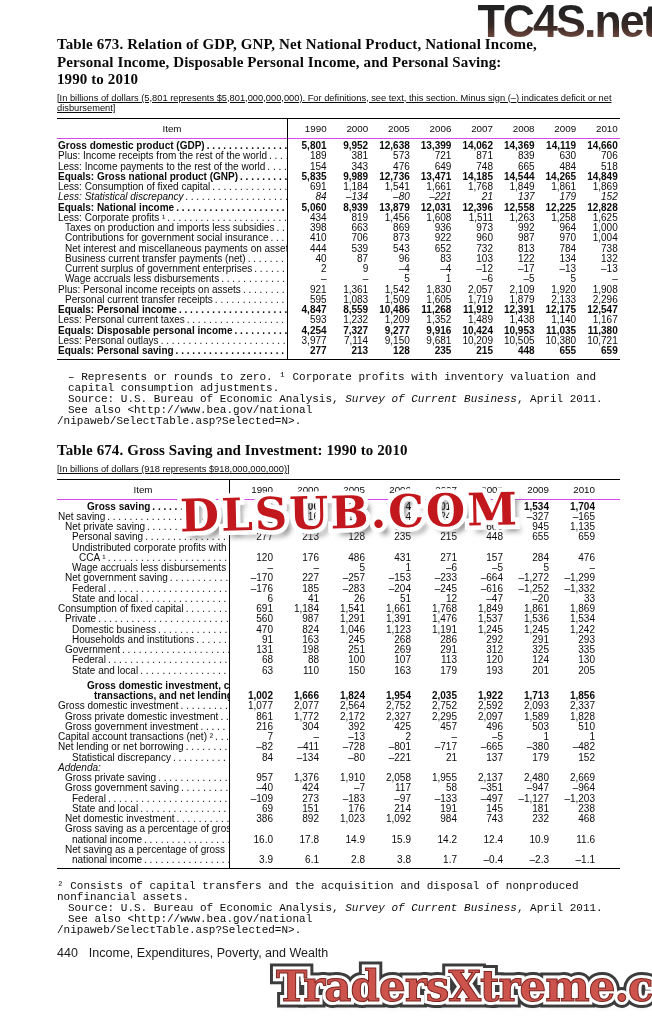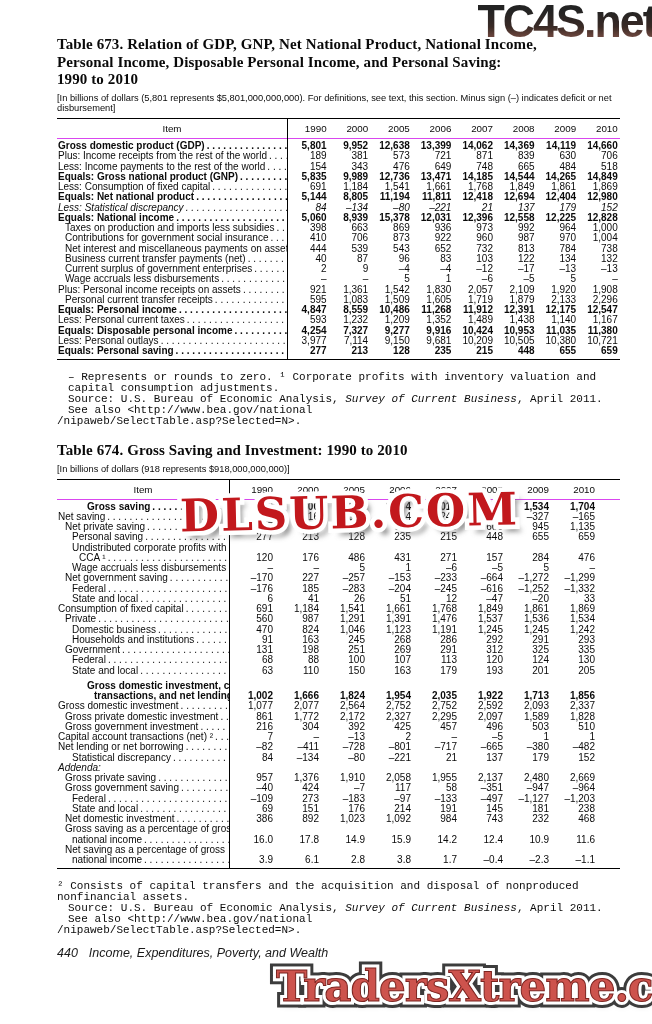--- a/index.html
+++ b/index.html
@@ -4,21 +4,21 @@
 <style>
   html,body{margin:0;padding:0;}
   body{width:652px;height:1024px;background:#fff;overflow:hidden;position:relative;
        font-family:"Liberation Sans", sans-serif;color:#0a0a0a;}
   .page{position:absolute;inset:0;overflow:hidden;background:#fff;}
 
   .content{position:absolute;left:57px;top:36px;width:563px;}
 
   .tbl-title{font-family:"Liberation Serif", serif;font-weight:bold;font-size:15px;
              line-height:17.5px;letter-spacing:.1px;}
-  .tbl-note{font-size:9.3px;line-height:10.8px;margin-top:4px;}
+  .tbl-note{font-size:9.3px;line-height:10.8px;margin-top:4px;text-decoration:underline;}
 
   .table{position:relative;margin-top:4px;border-top:1.6px solid #000;border-bottom:1.6px solid #000;}
   .table .vline{position:absolute;top:0;bottom:0;left:var(--lblw);width:1px;background:#000;}
   .thead{display:flex;align-items:center;height:19px;border-bottom:1px solid #d946ef;font-size:9.8px;}
   .thead .item-h{width:var(--lblw);text-align:center;box-sizing:border-box;}
   .thead .ycell{width:var(--colw);text-align:right;padding-right:2px;box-sizing:border-box;}
 
   .tbody{padding:2px 0 3px;}
   .trow{display:flex;height:10.25px;line-height:10.25px;font-size:10px;}
   .trow.b{font-weight:bold;}
@@ -33,21 +33,21 @@
   .i3{padding-left:22px}.i4{padding-left:30px}.i5{padding-left:37px}
 
   .t673{--lblw:230px;--colw:41.6px;}
   .t674{--lblw:172px;--colw:46px;}
 
   .footnotes{margin-top:12px;font-size:11px;line-height:11px;font-family:Liberation Mono, monospace;}
   .fnline.ind{padding-left:11px;}
   .fnline .it{font-style:italic;}
   .gap674{height:15px;}
 
-  .footer-left{position:absolute;left:57px;top:946px;font-size:12.5px;color:#1a1a1a;font-style:italic;}
+  .footer-left{position:absolute;left:57px;top:946px;font-size:12.5px;color:#1a1a1a;}
   .footer-left .sect{margin-left:11px;}
   .footer-source{position:absolute;left:0;top:984px;width:620px;text-align:right;font-size:9.3px;color:#222;}
 
   
   .wm{position:absolute;white-space:nowrap;pointer-events:none;}
   .wm .layer{position:absolute;left:0;top:0;}
   .wm .layer.base{position:relative;}
 
   .wm-tc4s{right:-4px;top:-7px;font-family:"Liberation Sans",sans-serif;font-weight:800;
            font-size:47px;letter-spacing:-2px;transform:scaleX(.95);transform-origin:top right;
@@ -159,34 +159,20 @@
             </div>
             <span class="vcell">691</span>
             <span class="vcell">1,184</span>
             <span class="vcell">1,541</span>
             <span class="vcell">1,661</span>
             <span class="vcell">1,768</span>
             <span class="vcell">1,849</span>
             <span class="vcell">1,861</span>
             <span class="vcell">1,869</span>
           </div>
-          <div class="trow b">
-            <div class="lblcell i0">
-              <span class="txt">Equals: Net national product</span>
-              <span class="dots"></span>
-            </div>
-            <span class="vcell">5,144</span>
-            <span class="vcell">8,805</span>
-            <span class="vcell">11,194</span>
-            <span class="vcell">11,811</span>
-            <span class="vcell">12,418</span>
-            <span class="vcell">12,694</span>
-            <span class="vcell">12,404</span>
-            <span class="vcell">12,980</span>
-          </div>
           <div class="trow it">
             <div class="lblcell i0">
               <span class="txt">Less: Statistical discrepancy</span>
               <span class="dots"></span>
             </div>
             <span class="vcell">84</span>
             <span class="vcell">–134</span>
             <span class="vcell">–80</span>
             <span class="vcell">–221</span>
             <span class="vcell">21</span>
@@ -194,26 +180,40 @@
             <span class="vcell">179</span>
             <span class="vcell">152</span>
           </div>
           <div class="trow b">
             <div class="lblcell i0">
               <span class="txt">Equals: National income</span>
               <span class="dots"></span>
             </div>
             <span class="vcell">5,060</span>
             <span class="vcell">8,939</span>
-            <span class="vcell">15,378</span>
+            <span class="vcell">13,879</span>
             <span class="vcell">12,031</span>
             <span class="vcell">12,396</span>
             <span class="vcell">12,558</span>
             <span class="vcell">12,225</span>
             <span class="vcell">12,828</span>
+          </div>
+          <div class="trow">
+            <div class="lblcell i0">
+              <span class="txt">Less: Corporate profits ¹</span>
+              <span class="dots"></span>
+            </div>
+            <span class="vcell">434</span>
+            <span class="vcell">819</span>
+            <span class="vcell">1,456</span>
+            <span class="vcell">1,608</span>
+            <span class="vcell">1,511</span>
+            <span class="vcell">1,263</span>
+            <span class="vcell">1,258</span>
+            <span class="vcell">1,625</span>
           </div>
           <div class="trow">
             <div class="lblcell i1">
               <span class="txt">Taxes on production and imports less subsidies</span>
               <span class="dots"></span>
             </div>
             <span class="vcell">398</span>
             <span class="vcell">663</span>
             <span class="vcell">869</span>
             <span class="vcell">936</span>

